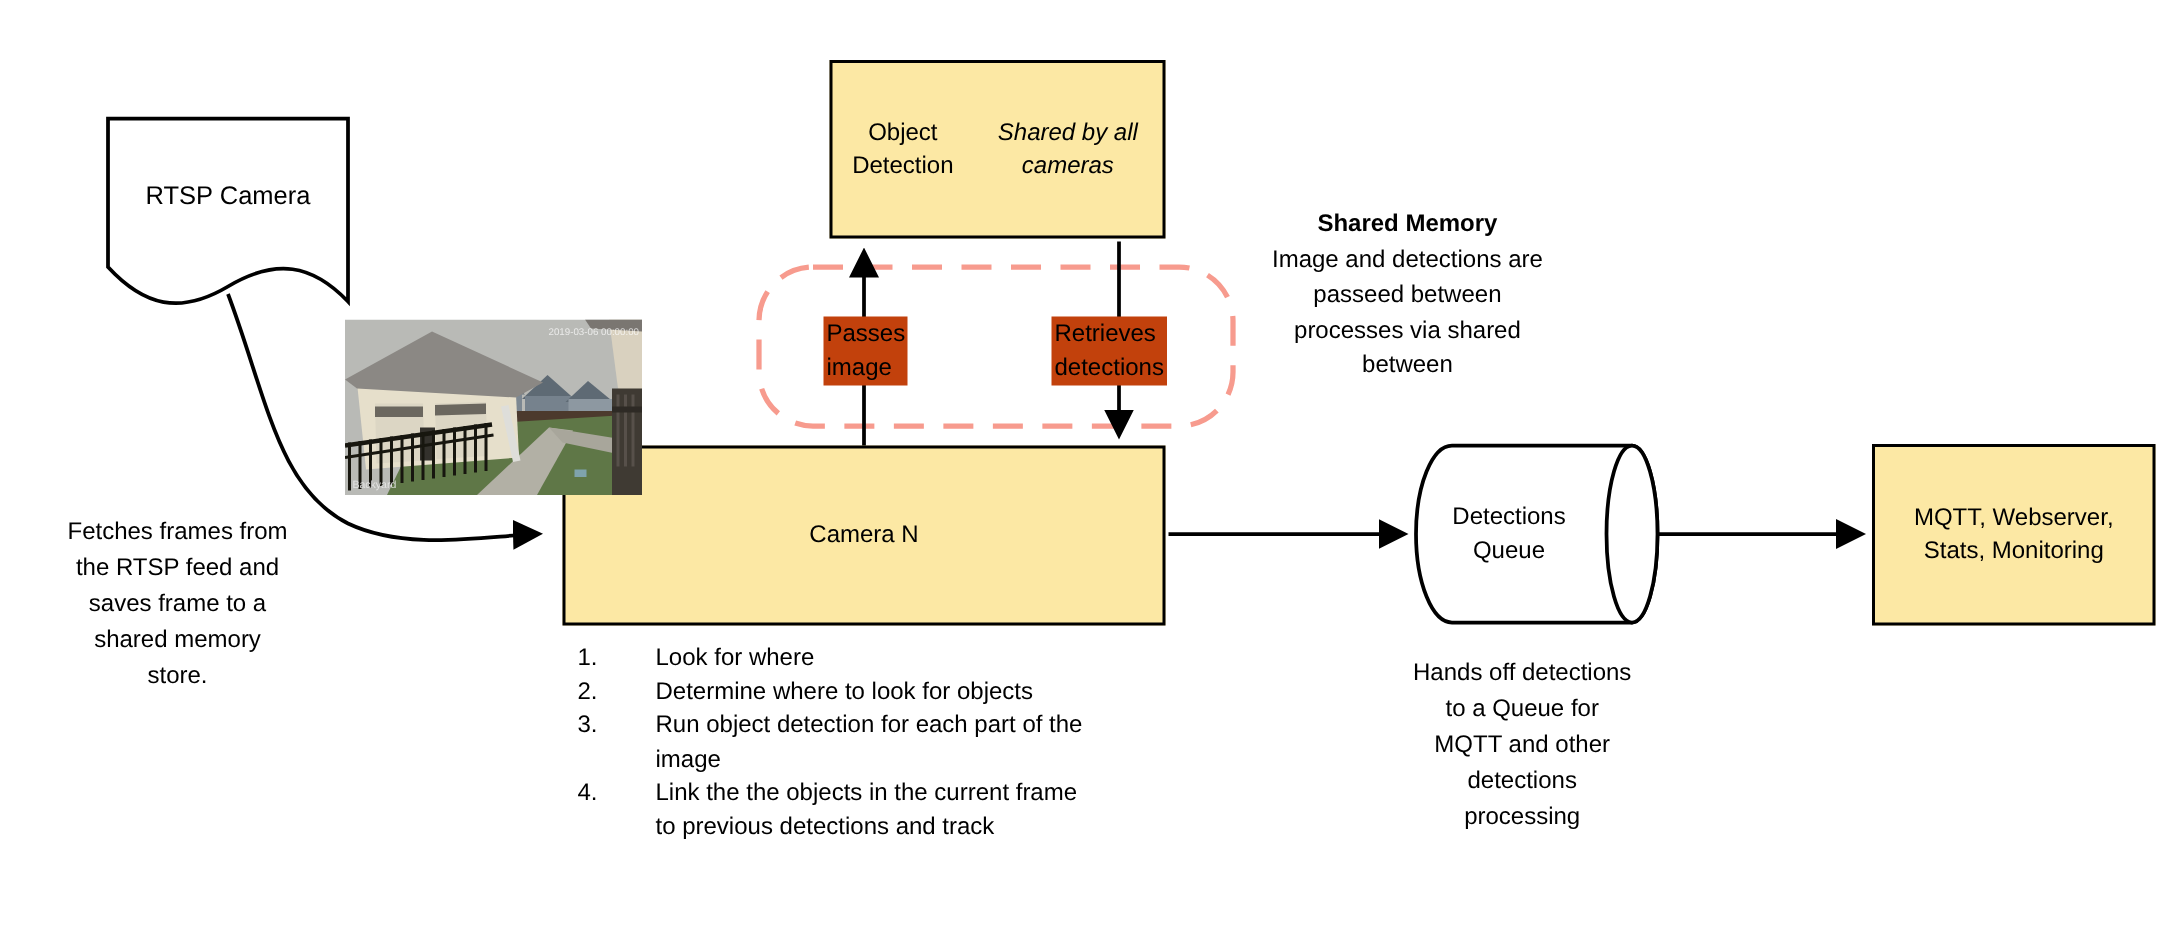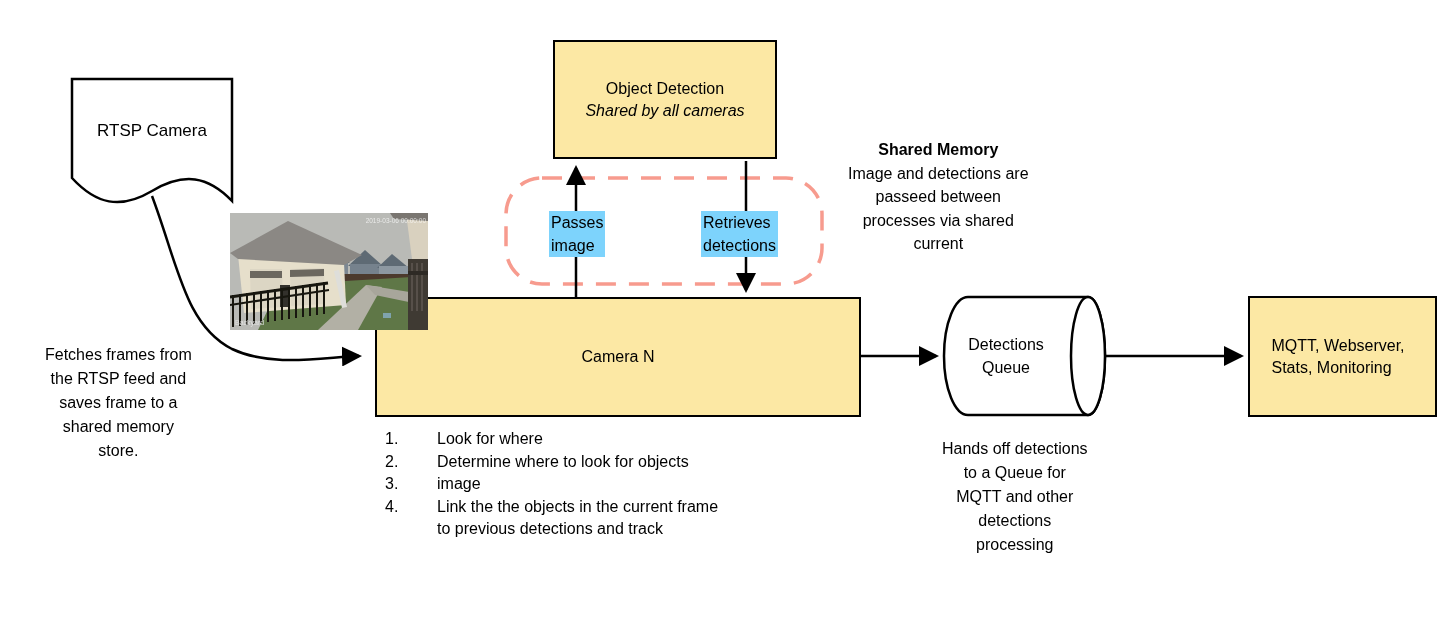--- a/index.html
+++ b/index.html
@@ -3,26 +3,26 @@
 <meta charset="utf-8">
 <style>
   html,body{margin:0;padding:0;background:#fff;}
   .canvas{
     position:relative;width:1448px;height:625px;background:#fff;
     font-family:"Liberation Sans","DejaVu Sans",sans-serif;color:#000;overflow:hidden;
   }
   .layer{position:absolute;left:0;top:0;z-index:1;}
   .node-box{
     position:absolute;z-index:2;background:#FCE8A4;border:2.5px solid #000;
-    display:flex;flex-direction:column;align-items:center;justify-content:center;
-    text-align:left;font-size:16px;line-height:22px;box-sizing:border-box;
+    display:flex;flex-direction:row;align-items:center;justify-content:center;
+    text-align:center;font-size:16px;line-height:22px;box-sizing:border-box;
   }
   .label{position:absolute;z-index:2;font-size:16px;line-height:23px;}
   .center{text-align:center;}
-  .edge-label{position:absolute;z-index:2;background:#7dd3fc;font-size:16px;line-height:23px;padding:0 2px;}
+  .edge-label{position:absolute;z-index:2;background:#c2410c;font-size:16px;line-height:23px;padding:0 2px;}
   .note{position:absolute;z-index:2;font-size:16px;line-height:24px;text-align:center;}
   .note .bold{font-weight:bold;}
   .steps{position:absolute;z-index:2;left:385px;top:428px;font-size:16px;line-height:22.5px;}
   .step{display:flex;}
   .step .num{width:52px;flex:0 0 52px;}
   .photo{position:absolute;left:230px;top:213px;z-index:3;display:block;}
   .italic{font-style:italic;}
 </style>
 </head>
 <body>
@@ -76,43 +76,44 @@
   <div class="edge-label" style="left:701px;top:211px;">
     <div>Retrieves</div>
     <div>detections</div>
   </div>
 
   <div class="note" style="left:848px;top:138px;line-height:23.5px;">
     <div class="bold">Shared Memory</div>
     <div>Image and detections are</div>
     <div>passeed between</div>
     <div>processes via shared</div>
-    <div>current</div>
+    <div>between</div>
   </div>
 
-  <div class="node-box" style="left:375px;top:297px;width:486px;height:120px;">
+  <div class="node-box" style="left:375px;top:297px;width:402px;height:120px;">
     <div>Camera N</div>
   </div>
 
   <div class="steps">
     <div class="step">
       <div class="num">1.</div>
       <div class="lines">
           <div>Look for where</div>
         </div>
     </div>
     <div class="step">
       <div class="num">2.</div>
       <div class="lines">
         <div>Determine where to look for objects</div>
       </div>
     </div>
     <div class="step">
       <div class="num">3.</div>
       <div class="lines">
+        <div>Run object detection for each part of the</div>
         <div>image</div>
       </div>
     </div>
     <div class="step">
       <div class="num">4.</div>
       <div class="lines">
         <div>Link the the objects in the current frame</div>
         <div>to previous detections and track</div>
       </div>
     </div>

